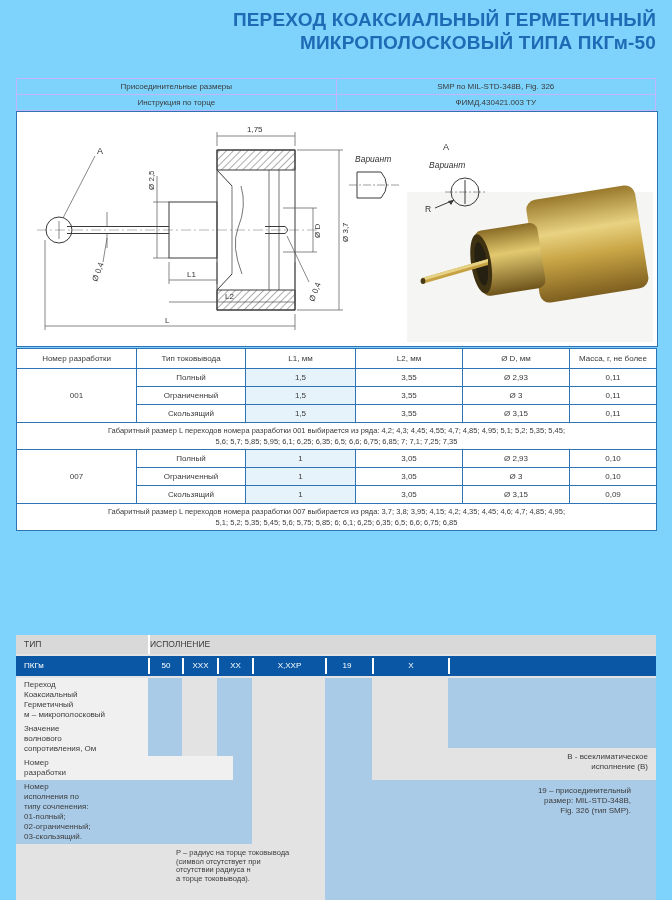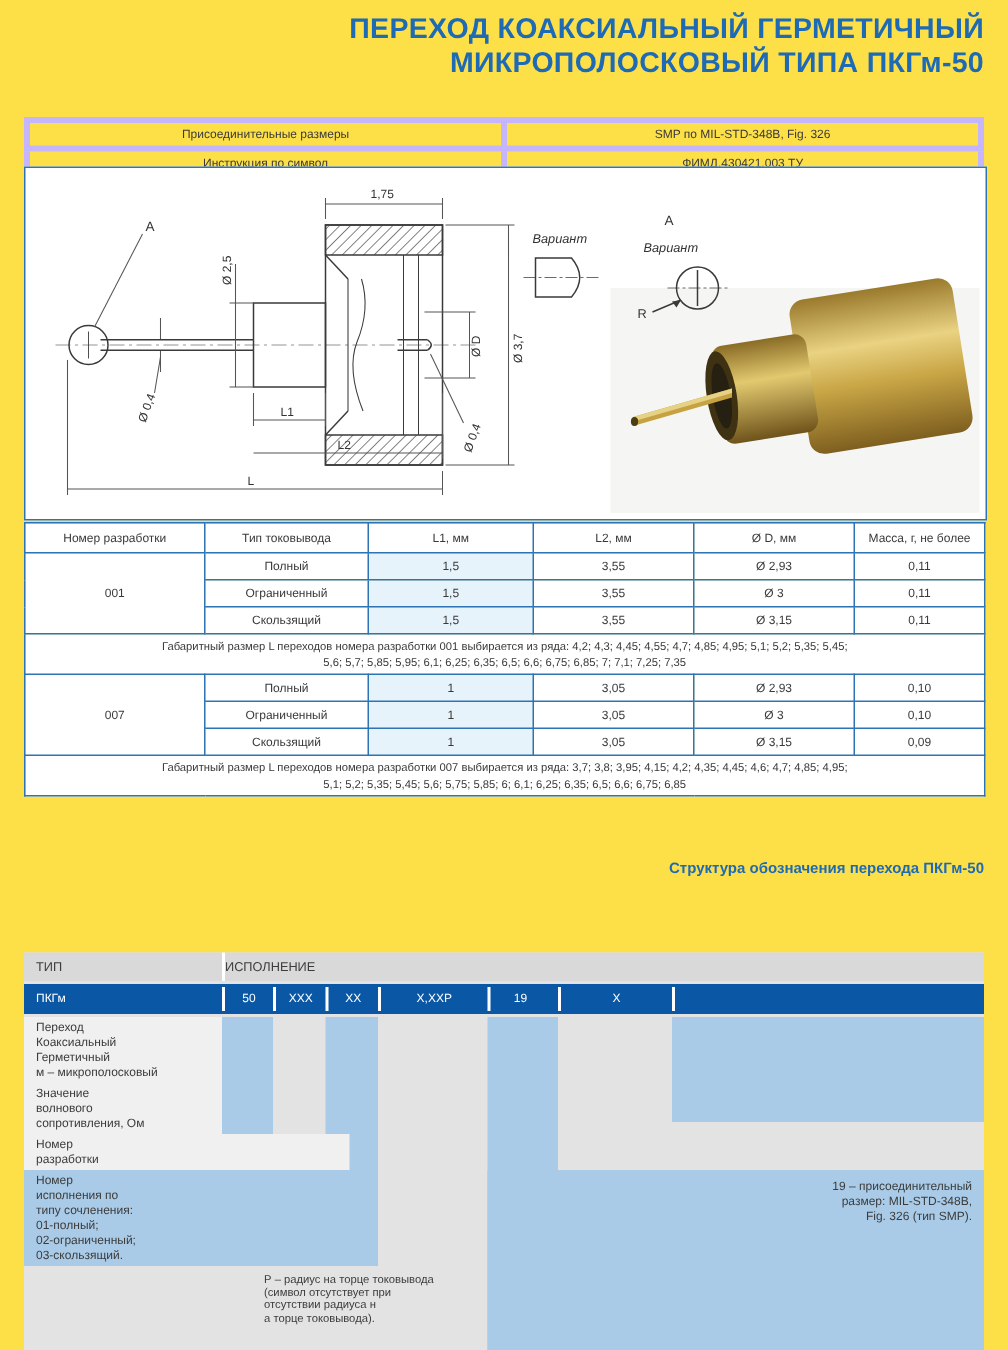--- a/index.html
+++ b/index.html
@@ -1,23 +1,23 @@
 <!DOCTYPE html>
 <html><head>
 <meta charset="utf-8">
 <style>
   html,body{margin:0;padding:0;background:#fff;}
-  .page{position:relative;width:672px;height:900px;background:#fde047;overflow:hidden;
+  .page{position:relative;width:672px;height:900px;background:#7dd3fc;overflow:hidden;
         font-family:"Liberation Sans",sans-serif;color:#3a3a3a;}
   
   .title{position:absolute;left:16px;top:8px;width:640px;text-align:right;
          color:#1e6ab5;font-size:19px;line-height:23px;font-weight:600;letter-spacing:.2px;}
   
   .info{position:absolute;left:16px;top:78px;width:640px;border-collapse:collapse;}
-  .info td{border:4px solid #c4b5fd;height:15px;text-align:center;font-size:8px;padding:0;margin-left:34px;}
+  .info td{border:1px solid #c4b5fd;height:15px;text-align:center;font-size:8px;padding:0;margin-left:34px;}
   .info td.l{width:320px;} .info td.v{width:320px;}
   
   .draw{position:absolute;left:16px;top:111px;width:640px;height:234px;border:1px solid #2e74b5;background:#fff;}
   .draw svg{display:block;}
   
   .spec{position:absolute;left:16px;top:348px;width:640px;border-collapse:collapse;table-layout:fixed;}
   .spec td{border:1px solid #2e74b5;font-size:8px;text-align:center;padding:0;height:17px;background:#fff;}
   .spec tr.h td{height:19px;}
   .spec td.tint{background:#e7f3fb;}
   .spec td.note{height:26px;font-size:7.5px;line-height:11px;background:#fff;}
@@ -49,21 +49,21 @@
     <div>МИКРОПОЛОСКОВЫЙ ТИПА ПКГм-50</div>
   </div>
 
   <table class="info">
     <tbody>
         <tr>
       <td class="l">Присоединительные размеры</td>
       <td class="v">SMP по MIL-STD-348B, Fig. 326</td>
     </tr>
     <tr>
-      <td class="l">Инструкция по символ</td>
+      <td class="l">Инструкция по торце</td>
       <td class="v">ФИМД.430421.003 ТУ</td>
     </tr>
   </tbody>
     </table>
 
   <div class="draw">
     <svg width="638" height="232" viewBox="0 0 638 232">
       <defs>
         <pattern id="hatch" width="5" height="5" patternUnits="userSpaceOnUse" patternTransform="rotate(45)">
           <line x1="0" y1="0" x2="0" y2="5" stroke="#5a5a5a" stroke-width="1"></line>
@@ -246,21 +246,20 @@
     </tr>
     <tr>
       <td colspan="6" class="note">
         <div>Габаритный размер L переходов номера разработки 007 выбирается из ряда: 3,7; 3,8; 3,95; 4,15; 4,2; 4,35; 4,45; 4,6; 4,7; 4,85; 4,95;</div>
         <div>5,1; 5,2; 5,35; 5,45; 5,6; 5,75; 5,85; 6; 6,1; 6,25; 6,35; 6,5; 6,6; 6,75; 6,85</div>
       </td>
     </tr>
   </tbody>
     </table>
 
-  <div class="sheading">Структура обозначения перехода ПКГм-50</div>
 
   <div class="structure">
     <div class="s-header">
       <span class="tip">ТИП</span>
       <span class="gap"></span>
       <span class="isp">ИСПОЛНЕНИЕ</span>
     </div>
 
     <div class="s-code">
       <span class="c" style="left:8px;text-align:left;">ПКГм</span>
@@ -302,18 +301,20 @@
     <span class="leg" style="left:8px;top:147px;">Номер
 исполнения по
 типу сочленения:
 01-полный;
 02-ограниченный;
 03-скользящий.</span>
     <span class="leg small" style="left:160px;top:214px;">Р – радиус на торце токовывода
 (символ отсутствует при
 отсутствии радиуса н
 а торце токовывода).</span>
-    <span class="leg right" style="right:8px;top:151px;width:220px;">19 – присоединительный
+    <span class="leg right" style="right:8px;top:117px;width:200px;">В - всеклиматическое
+исполнение (В)</span>
+    <span class="leg right" style="right:25px;top:151px;width:220px;">19 – присоединительный
 размер: MIL-STD-348B,
 Fig. 326 (тип SMP).</span>
   </div>
 
 </div>
 
 </body></html>

